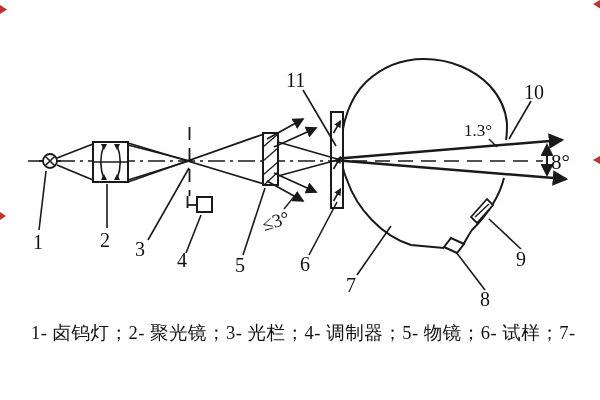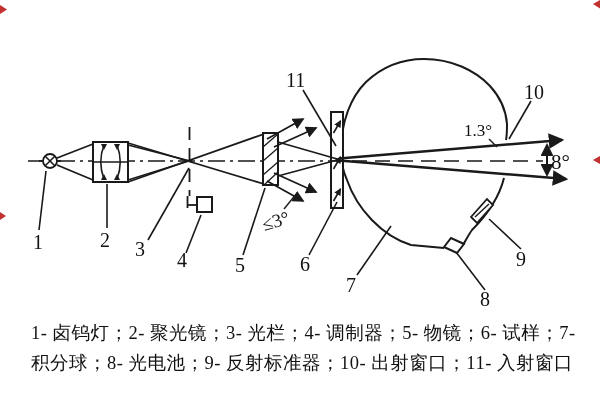--- a/index.html
+++ b/index.html
@@ -158,14 +158,13 @@
 
   <g>
     <polygon fill="#c23030" points="0,5 7,9.5 0,14"></polygon>
     <polygon fill="#c23030" points="0,212 6,216 0,220"></polygon>
     <polygon fill="#c23030" points="600,0 593,4 600,8.5"></polygon>
     <polygon fill="#c23030" points="600,156 593,160 600,164"></polygon>
   </g>
 </svg>
 
 <div class="legend" id="legend-line1">1- 卤钨灯；2- 聚光镜；3- 光栏；4- 调制器；5- 物镜；6- 试样；7-</div>
-<div class="legend" id="legend-line2">积分球；8- 光电池；9- 反射标准器；10- 出射窗口；11- 入射窗口</div>
 </div>
 
 </body></html>

